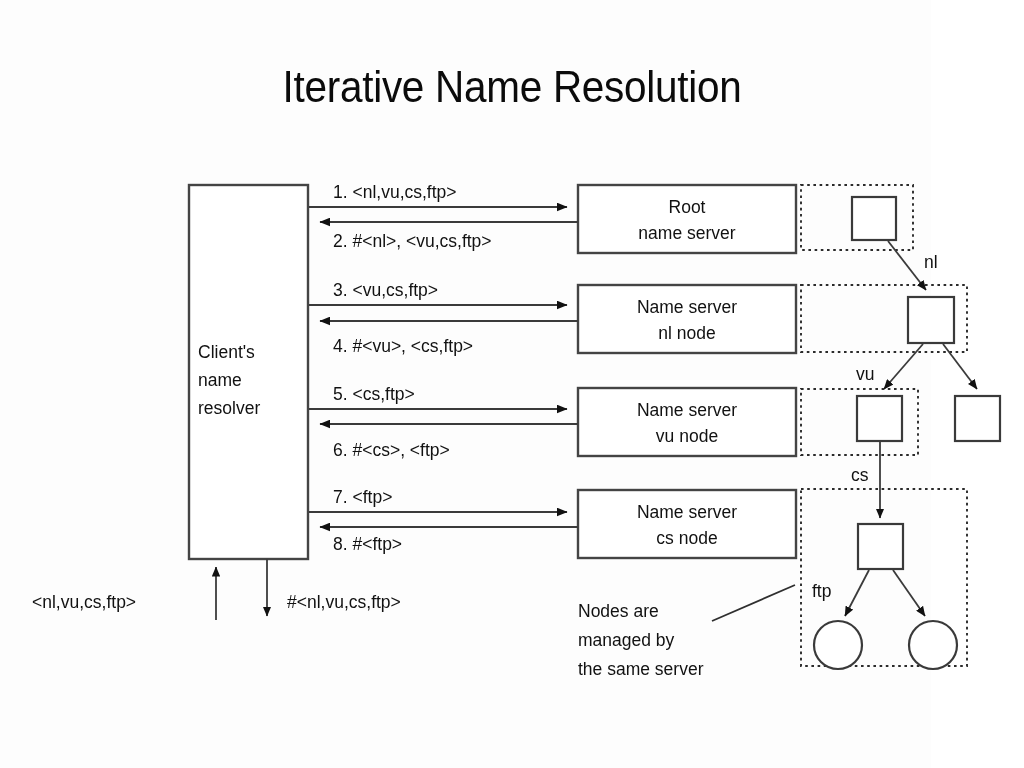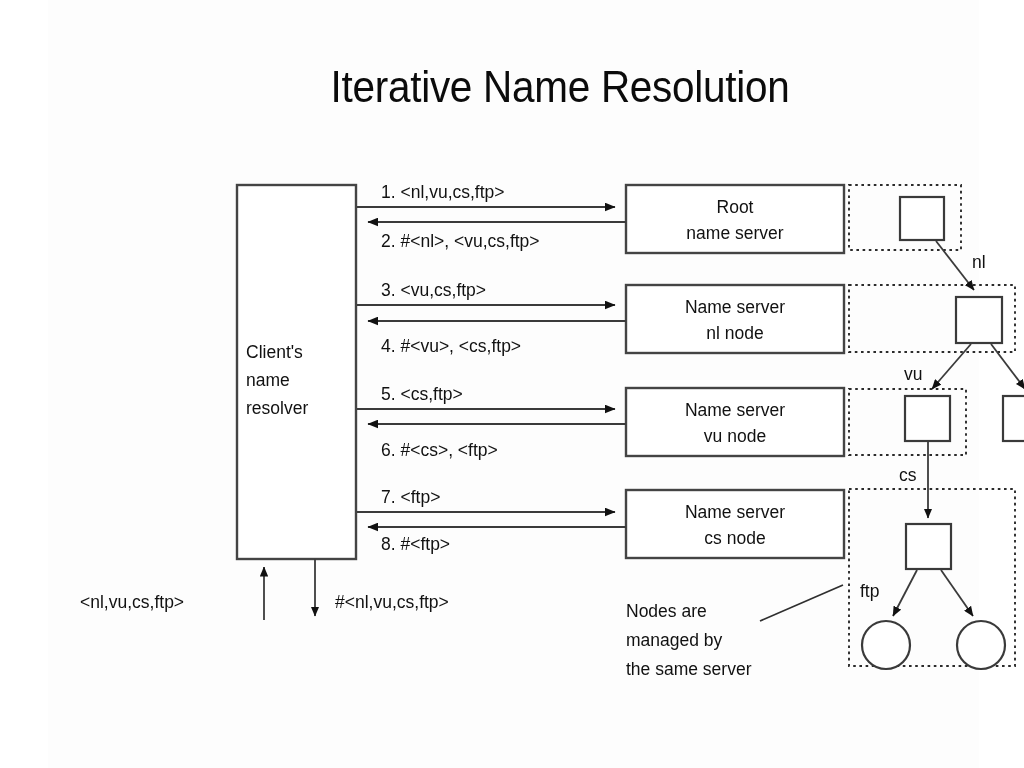--- a/index.html
+++ b/index.html
@@ -14,21 +14,20 @@
     color: #111111;
     overflow: hidden;
     position: relative;
   }
   #slide {
     position: absolute;
     left: 0; top: 0;
     width: 931px;
     height: 768px;
     background: #fdfdfd;
-    margin-left: 48px;
   }
   #title {
     position: absolute;
     left: 0;
     top: 62px;
     width: 1024px;
     text-align: center;
     font-size: 44px;
     font-weight: 400;
     letter-spacing: -0.3px;

